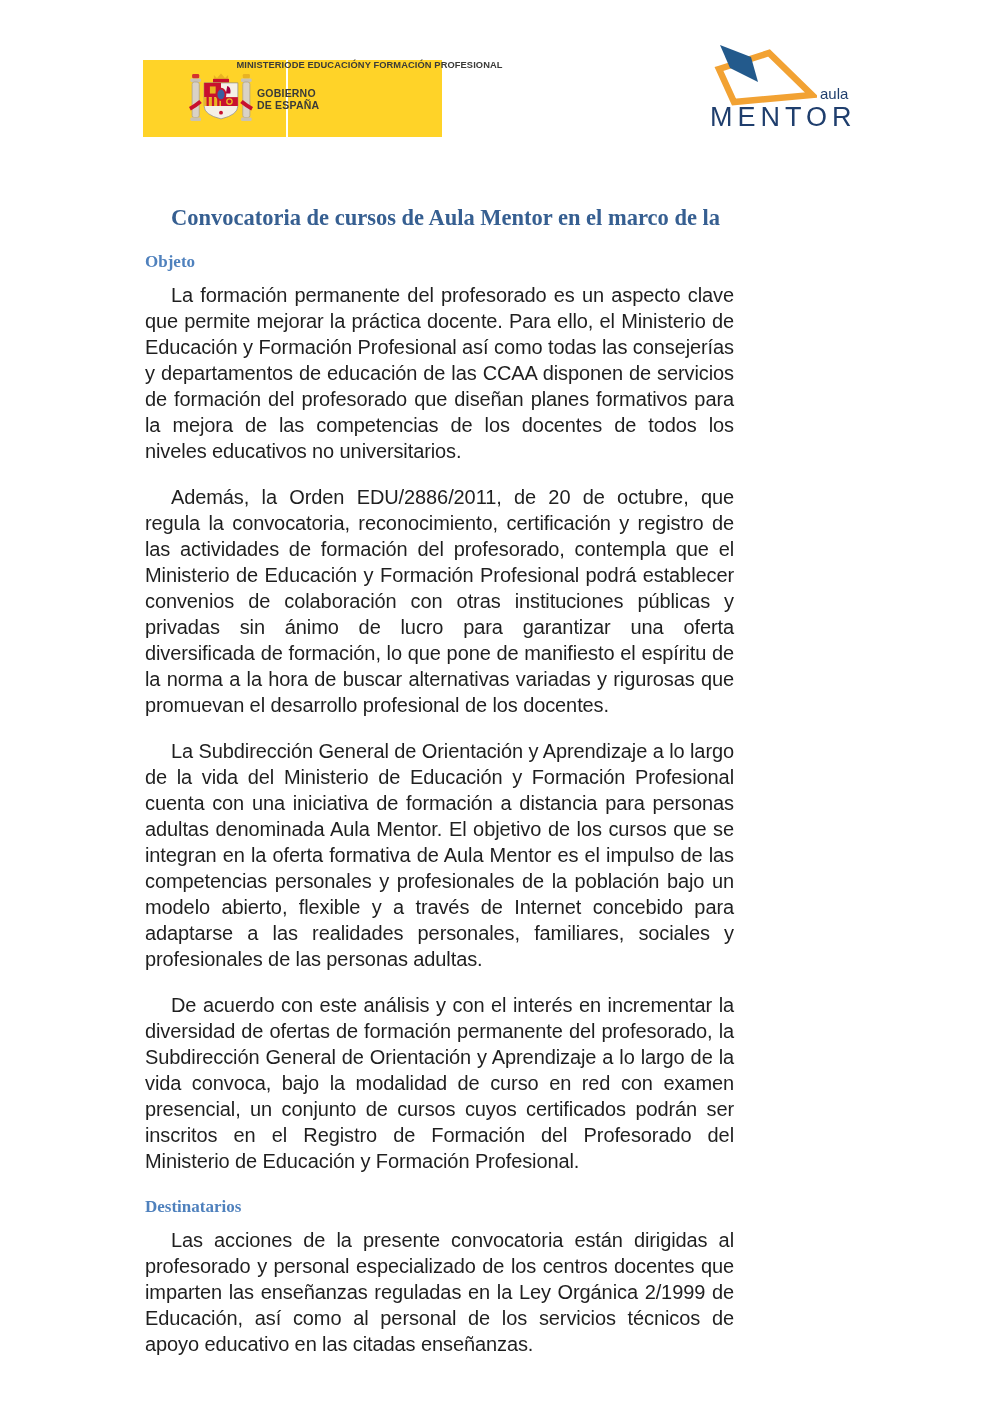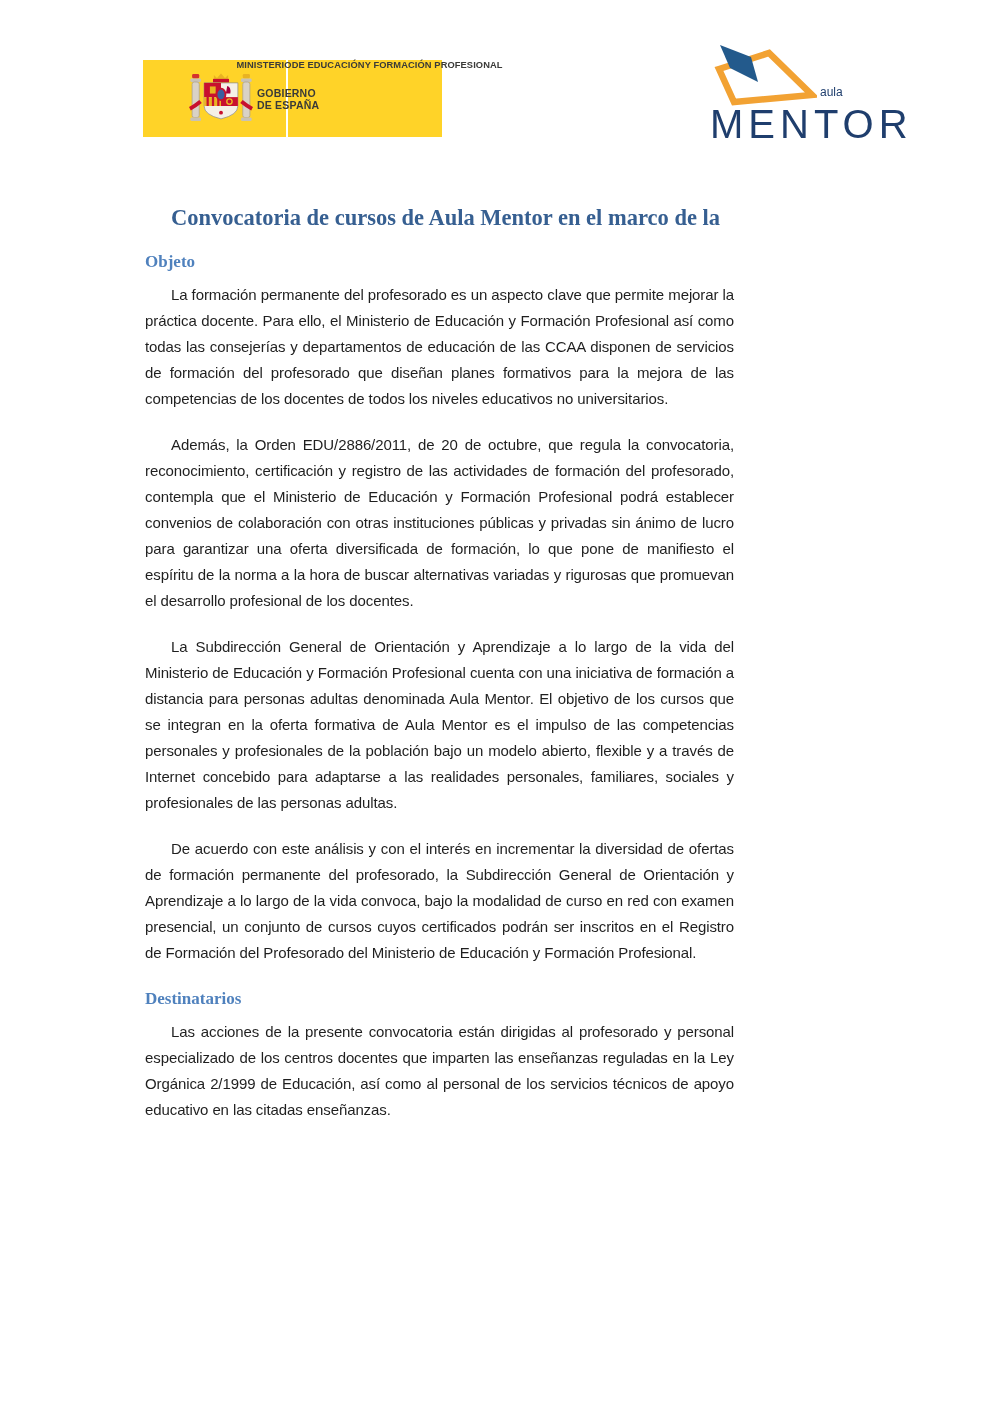--- a/index.html
+++ b/index.html
@@ -42,25 +42,25 @@
   .gov-right{
     width:154px;height:100%;display:flex;flex-direction:row;justify-content:center;
     padding-left:9px;
     font-size:9.3px;font-weight:bold;color:var(--gov-text);
     line-height:11.5px;letter-spacing:0.1px;white-space:nowrap;
   }
   .mentor-logo{position:absolute;left:707px;top:44px;width:155px;height:100px;}
   .mentor-plane{position:absolute;left:0;top:0;}
   .mentor-aula{
     position:absolute;left:113px;top:41px;
-    font-size:12px;font-weight:500;color:var(--mentor-navy);
+    font-size:15px;font-weight:500;color:var(--mentor-navy);
   }
   .mentor-name{
     position:absolute;left:3px;top:58px;
-    font-size:40px;font-weight:400;color:var(--mentor-navy);
+    font-size:27px;font-weight:400;color:var(--mentor-navy);
     letter-spacing:5px;white-space:nowrap;
   }
   
   .content{
     position:absolute;top:0;left:0;width:888px;height:1414px;
     padding:200px 142px 28px 145px;
   }
   h1.doc-title{
     text-align:center;
     font-family:"Liberation Serif", serif;
@@ -68,21 +68,21 @@
     color:var(--title-blue);
     margin:0 0 10px 0;
   }
   h2.section-heading{
     font-family:"Liberation Serif", serif;
     font-size:17px;line-height:26px;font-weight:bold;
     color:var(--heading-blue);
     margin:13px 0 7px 0;
   }
   p.body-par{
-    font-size:15px;line-height:26px;letter-spacing:-0.1px;
+    font-size:20px;line-height:26px;letter-spacing:-0.1px;
     color:var(--body-text);
     text-align:justify;text-indent:26px;
     margin:0 12px 20px 0;
   }
 </style>
 </head>
 <body>
 
 <div class="page">
 

